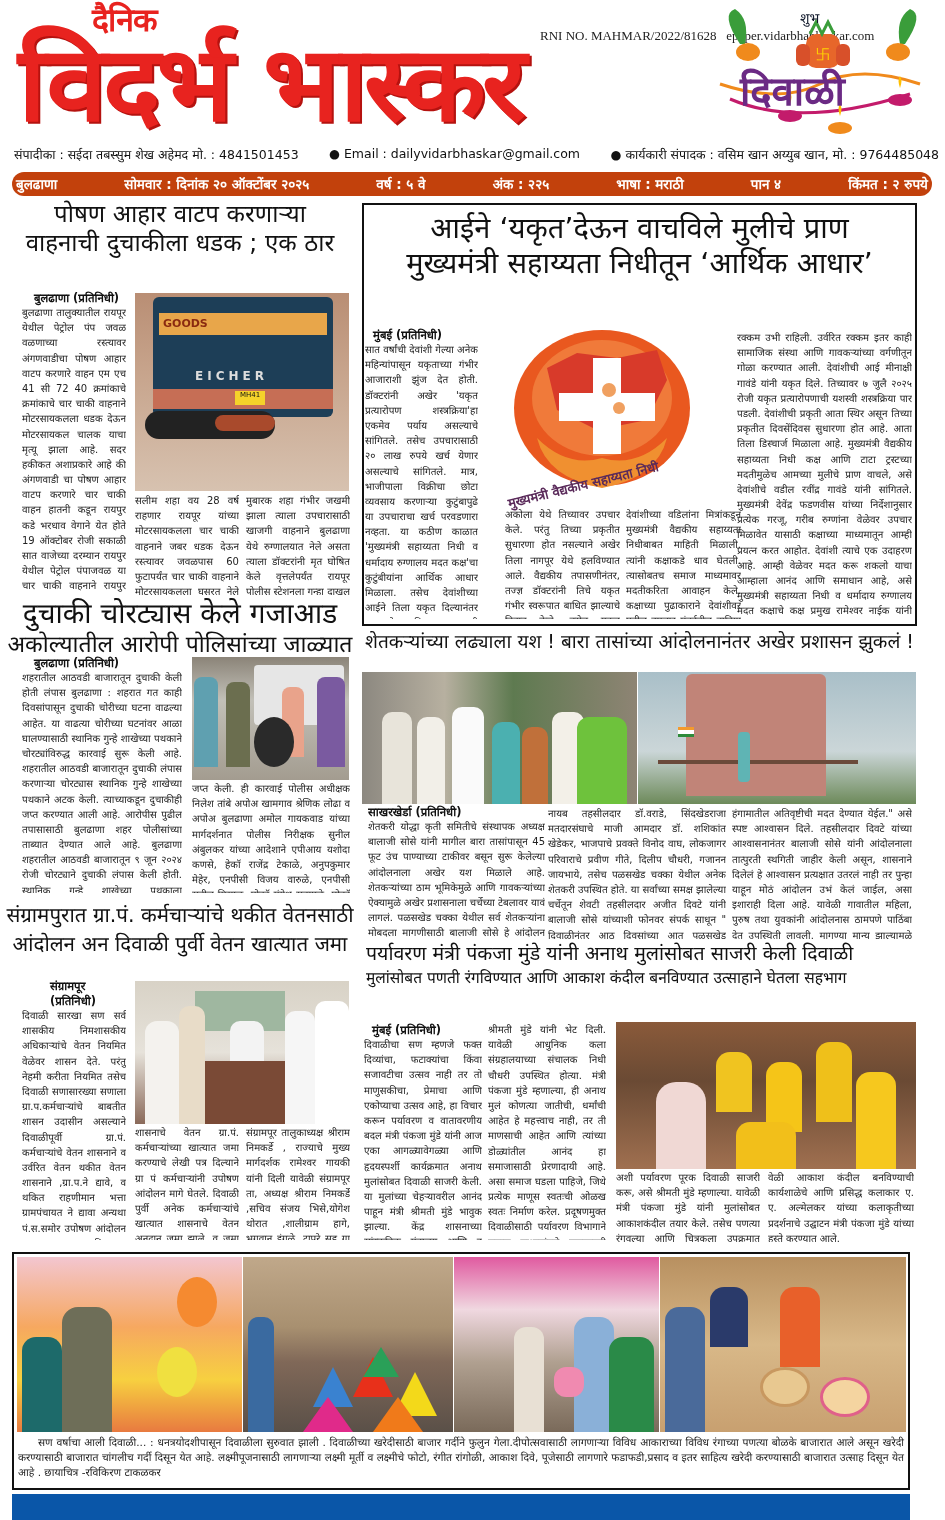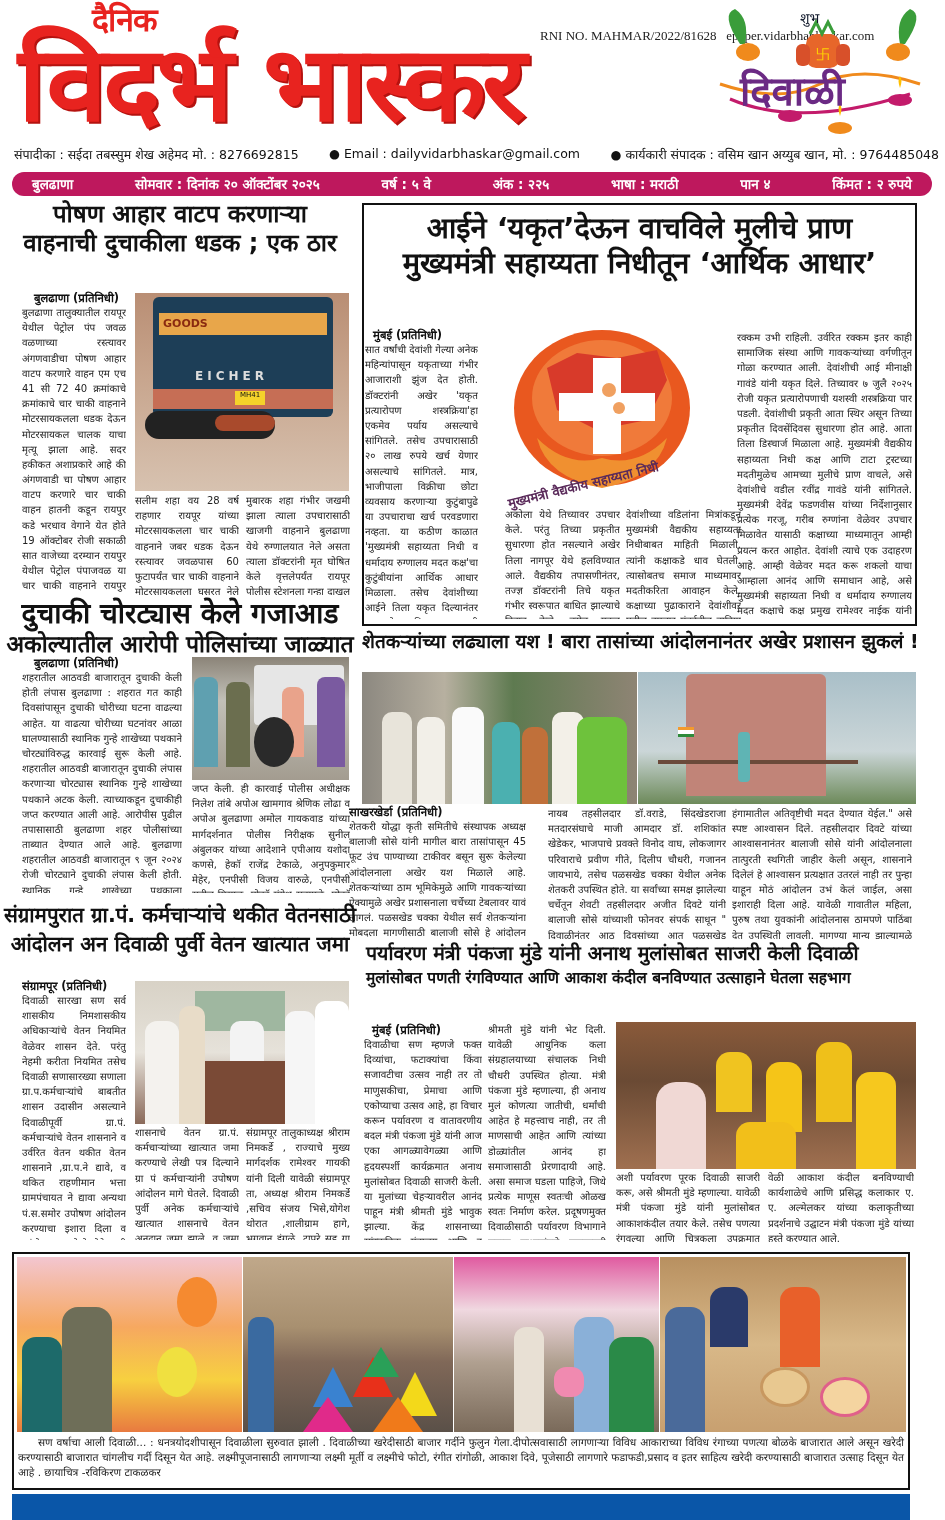--- a/index.html
+++ b/index.html
@@ -5,22 +5,22 @@
 *{box-sizing:border-box;margin:0;padding:0}
 html,body{width:945px;height:1520px;background:#fff;overflow:hidden}
 body{font-family:"DejaVu Sans","Liberation Sans",sans-serif;color:#111;position:relative}
 .abs{position:absolute}
 
 .mast-daily{left:92px;top:4px;font-size:32px;font-weight:bold;color:#e8231f;letter-spacing:-1px;line-height:1}
 .mast-title{left:18px;top:32px;font-size:104px;font-weight:bold;color:#e8231f;letter-spacing:-4px;line-height:1;transform:scaleX(1.05);transform-origin:left;text-shadow:2px 2px 0 #b5120f}
 .rni{left:540px;top:28px;font-family:"Liberation Serif",serif;font-size:13px;color:#222}
 .diwali-box{left:700px;top:4px;width:240px;height:138px}
 .credits{left:14px;top:146px;width:925px;font-size:12.5px;display:flex;justify-content:space-between;white-space:nowrap}
-.info-bar{left:12px;top:172px;width:920px;height:24px;background:#be185d;border-radius:12px;color:#fff;display:flex;justify-content:space-between;align-items:center;padding:0 20px;font-size:13.5px;font-weight:bold}
-.headline{font-weight:bold;text-align:center;line-height:1.2;color:#111;white-space:nowrap}
+.info-bar{left:12px;top:172px;width:920px;height:24px;background:#c2410c;border-radius:12px;color:#fff;display:flex;justify-content:space-between;align-items:center;padding:0 4px;font-size:13.5px;font-weight:bold}
+.headline{font-weight:normal;text-align:center;line-height:1.2;color:#111;white-space:nowrap}
 .dateline{font-weight:bold;font-size:11.5px}
 .body-text{font-size:10px;line-height:1.52;text-align:justify;color:#222}
 .col{position:absolute;overflow:hidden}
 .photo{position:absolute;overflow:hidden}
 .boxed{position:absolute;border:2px solid #111}
 .footer-bar{left:12px;top:1494px;width:898px;height:26px;background:#0a56a8}
 </style>
 </head>
 <body>
 
@@ -48,21 +48,21 @@
     <ellipse cx="200" cy="96" rx="12" ry="6" fill="#c31b6b"></ellipse>
     <path d="M90 100 q3 -8 0 -12 q-3 4 0 12" fill="#ffbf00"></path>
     <path d="M140 112 q3 -8 0 -12 q-3 4 0 12" fill="#ffbf00"></path>
     <path d="M200 84 q3 -8 0 -12 q-3 4 0 12" fill="#ffbf00"></path>
   </svg>
   <div class="abs" style="left:100px;top:4px;font-size:14px;color:#0f172a">शुभ</div>
   <div class="abs" style="left:40px;top:58px;font-size:40px;font-weight:bold;color:#6b2a84">दिवाळी</div>
 </div>
 
 <div class="abs credits">
-  <span>संपादीका : सईदा तबस्सुम शेख अहेमद  मो. : 8276692815</span>
+  <span>संपादीका : सईदा तबस्सुम शेख अहेमद  मो. : 4841501453</span>
   <span><span>● </span><span>Email : dailyvidarbhaskar@gmail.com</span></span>
   <span><span>● </span><span>कार्यकारी संपादक : वसिम खान अय्युब खान, मो. : 9764485048</span></span>
 </div>
 
 <div class="abs info-bar">
   <span>बुलढाणा</span>
   <span>सोमवार : दिनांक २० ऑक्टोंबर २०२५</span>
   <span>वर्ष : ५ वे</span>
   <span>अंक : २२५</span>
   <span>भाषा : मराठी</span>
@@ -156,37 +156,37 @@
   <div class="abs" style="left:160px;top:55px;width:26px;height:77px;background:#c0703a;border-radius:10px 10px 0 0"></div>
   <div class="abs" style="left:190px;top:40px;width:32px;height:92px;background:#f3f0e8;border-radius:10px 10px 0 0"></div>
   <div class="abs" style="left:215px;top:45px;width:50px;height:87px;background:#6ec23c;border-radius:12px 12px 0 0"></div>
 </div>
 <div class="photo" style="left:638px;top:672px;width:278px;height:132px;background:linear-gradient(#a9bfc8 0%,#cbd6d8 60%,#6d8a5a 100%)">
   <div class="abs" style="left:48px;top:2px;width:140px;height:122px;background:#c18478;border-radius:6px 6px 0 0"></div>
   <div class="abs" style="left:20px;top:88px;width:200px;height:4px;background:#6b4a3a"></div>
   <div class="abs" style="left:40px;top:55px;width:16px;height:10px;background:linear-gradient(#f39a2d 33%,#fff 33% 66%,#2e8b3a 66%)"></div>
   <div class="abs" style="left:100px;top:60px;width:12px;height:50px;background:#5fb4b4;border-radius:4px"></div>
 </div>
-<div class="col" style="left:349px;top:804px;width:177px;height:135px">
+<div class="col" style="left:368px;top:804px;width:177px;height:135px">
   <div class="dateline">साखरखेर्डा (प्रतिनिधी)</div>
   <div class="body-text">शेतकरी योद्धा कृती समितीचे संस्थापक अध्यक्ष बालाजी सोसे यांनी मागील बारा तासांपासून 45 फूट उंच पाण्याच्या टाकीवर बसून सुरू केलेल्या आंदोलनाला अखेर यश मिळाले आहे. शेतकऱ्यांच्या ठाम भूमिकेमुळे आणि गावकऱ्यांच्या ऐक्यामुळे अखेर प्रशासनाला चर्चेच्या टेबलावर यावं लागलं. पळसखेड चक्का येथील सर्व शेतकऱ्यांना मोबदला मागणीसाठी बालाजी सोसे हे आंदोलन करीत होते. या आंदोलनाच्या ठिकाणी तहसील कार्यालयाचे</div>
 </div>
 <div class="col" style="left:548px;top:806px;width:178px;height:133px">
   <div class="body-text">नायब तहसीलदार डॉ.वराडे, सिंदखेडराजा मतदारसंघाचे माजी आमदार डॉ. शशिकांत खेडेकर, भाजपाचे प्रवक्ते विनोद वाघ, लोकजागर परिवाराचे प्रवीण गीते, दिलीप चौधरी, गजानन जायभाये, तसेच पळसखेड चक्का येथील अनेक शेतकरी उपस्थित होते. या सर्वांच्या समक्ष झालेल्या चर्चेतून शेवटी तहसीलदार अजीत दिवटे यांनी बालाजी सोसे यांच्याशी फोनवर संपर्क साधून " दिवाळीनंतर आठ दिवसांच्या आत पळसखेड चक्का येथील सर्व शेतकऱ्यांना 2025 चा हंगामी बागायती मोबदला आणि 2024 च्या खरीप</div>
 </div>
 <div class="col" style="left:732px;top:806px;width:180px;height:133px">
   <div class="body-text">हंगामातील अतिवृष्टीची मदत देण्यात येईल." असे स्पष्ट आश्वासन दिले. तहसीलदार दिवटे यांच्या आश्वासनानंतर बालाजी सोसे यांनी आंदोलनाला तात्पुरती स्थगिती जाहीर केली असून, शासनाने दिलेलं हे आश्वासन प्रत्यक्षात उतरलं नाही तर पुन्हा याहून मोठं आंदोलन उभं केलं जाईल, असा इशाराही दिला आहे. यावेळी गावातील महिला, पुरुष तथा युवकांनी आंदोलनास ठामपणे पाठिंबा देत उपस्थिती लावली. मागण्या मान्य झाल्यामुळे संपूर्ण गावात जल्लोषाचे वातावरण निर्माण झाले आहे.</div>
 </div>
 
 <div class="abs" style="left:0;top:903px;width:360px">
   <div class="headline" style="font-size:20.5px">संग्रामपुरात ग्रा.पं. कर्मचाऱ्यांचे थकीत वेतनसाठी</div>
   <div class="headline" style="font-size:20.5px;margin-top:4px">आंदोलन अन दिवाळी पुर्वी वेतन खात्यात जमा</div>
 </div>
 <div class="col" style="left:22px;top:978px;width:104px;height:262px">
-  <div class="dateline" style="margin-left:0">संग्रामपूर (प्रतिनिधी)</div>
+  <div class="dateline" style="margin-left:28px">संग्रामपूर (प्रतिनिधी)</div>
   <div class="body-text">दिवाळी सारखा सण सर्व शासकीय निमशासकीय अधिकाऱ्यांचे वेतन नियमित वेळेवर शासन देते. परंतु नेहमी करीता नियमित तसेच दिवाळी सणासारख्या सणाला ग्रा.प.कर्मचाऱ्यांचे बाबतीत शासन उदासीन असल्याने दिवाळीपूर्वी ग्रा.पं. कर्मचाऱ्यांचे वेतन शासनाने व उर्वरित वेतन थकीत वेतन शासनाने ,ग्रा.प.ने द्यावे, व थकित राहणीमान भत्ता ग्रामपंचायत ने द्यावा अन्यथा पं.स.समोर उपोषण आंदोलन करण्याचा इशारा दिला व आंदोलन सुरु केले होते याची कर्तव्यदक्ष गटविकास अधिकारी माधव पायघन यांनी दखल घेत वरिष्ठ अधिकाऱ्यांच्या कळविले</div>
 </div>
 <div class="photo" style="left:135px;top:981px;width:214px;height:143px;background:linear-gradient(#d8d2c6 0%,#e6e2da 50%,#8a6a5a 100%)">
   <div class="abs" style="left:60px;top:10px;width:90px;height:40px;background:#9fb7a0"></div>
   <div class="abs" style="left:10px;top:40px;width:34px;height:103px;background:#f4f2ee;border-radius:12px 12px 0 0"></div>
   <div class="abs" style="left:44px;top:25px;width:26px;height:118px;background:#e8dcc8;border-radius:10px 10px 0 0"></div>
   <div class="abs" style="left:95px;top:40px;width:34px;height:40px;background:#f3f3f3;border-radius:10px 10px 0 0"></div>
   <div class="abs" style="left:70px;top:80px;width:80px;height:63px;background:#7a4a36"></div>
   <div class="abs" style="left:150px;top:30px;width:30px;height:113px;background:#f6f6f6;border-radius:10px 10px 0 0"></div>
   <div class="abs" style="left:180px;top:20px;width:34px;height:123px;background:#fff;border-radius:10px 10px 0 0"></div>

